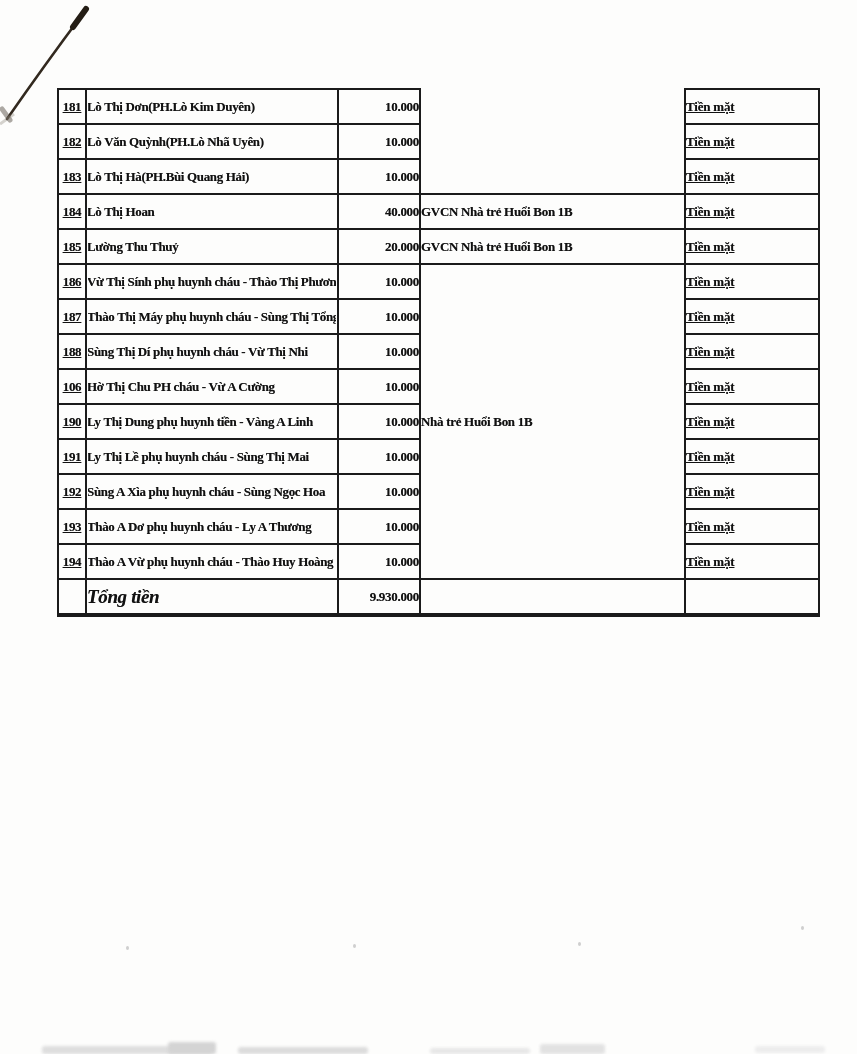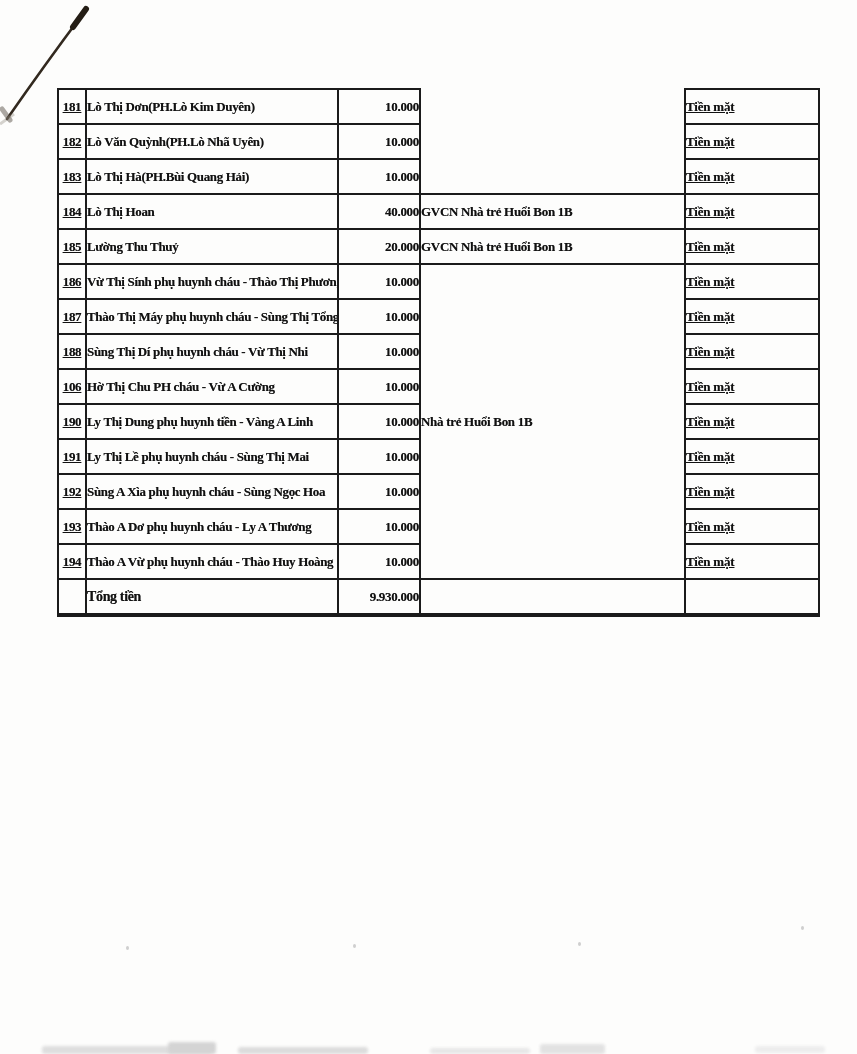--- a/index.html
+++ b/index.html
@@ -36,29 +36,29 @@
     font-size:13px;
     font-weight:700;
     color:var(--ink);
     white-space:nowrap;
     overflow:hidden;
     border:2px solid var(--line);
     vertical-align:middle;
     text-shadow:0 0 .4px rgba(20,20,20,.55);
   }
   td.c-idx{width:26px;text-align:center;font-size:12.5px;letter-spacing:-.3px;text-decoration:underline;}
-  td.c-name{width:250px;padding-left:4px;font-size:12.5px;letter-spacing:-.35px;}
+  td.c-name{width:250px;padding-left:4px;font-size:12.5px;letter-spacing:-.35px;border-radius:13px;}
   td.c-amount{width:80px;text-align:right;padding-right:2px;letter-spacing:-.3px;}
   td.c-note{width:263px;padding-left:2px;font-size:12.5px;letter-spacing:-.3px;}
   td.c-method{width:132px;padding-left:3px;letter-spacing:-.2px;text-decoration:underline;}
   
   td.c-note.open{border-top:none;border-bottom:none;border-left:none;border-right:none;}
   
   tr.total td{border-bottom:4px solid var(--line);}
-  tr.total td.c-name{font-size:14px;}
+  tr.total td.c-name{font-size:19px;font-style:italic;}
   
   .speck{
     position:absolute;width:3px;height:4px;border-radius:50%;
     background:#cfcfcf;filter:blur(.4px);
   }
   .smudge{
     position:absolute;border-radius:3px;filter:blur(1.6px);
   }
 </style>
 </head>

